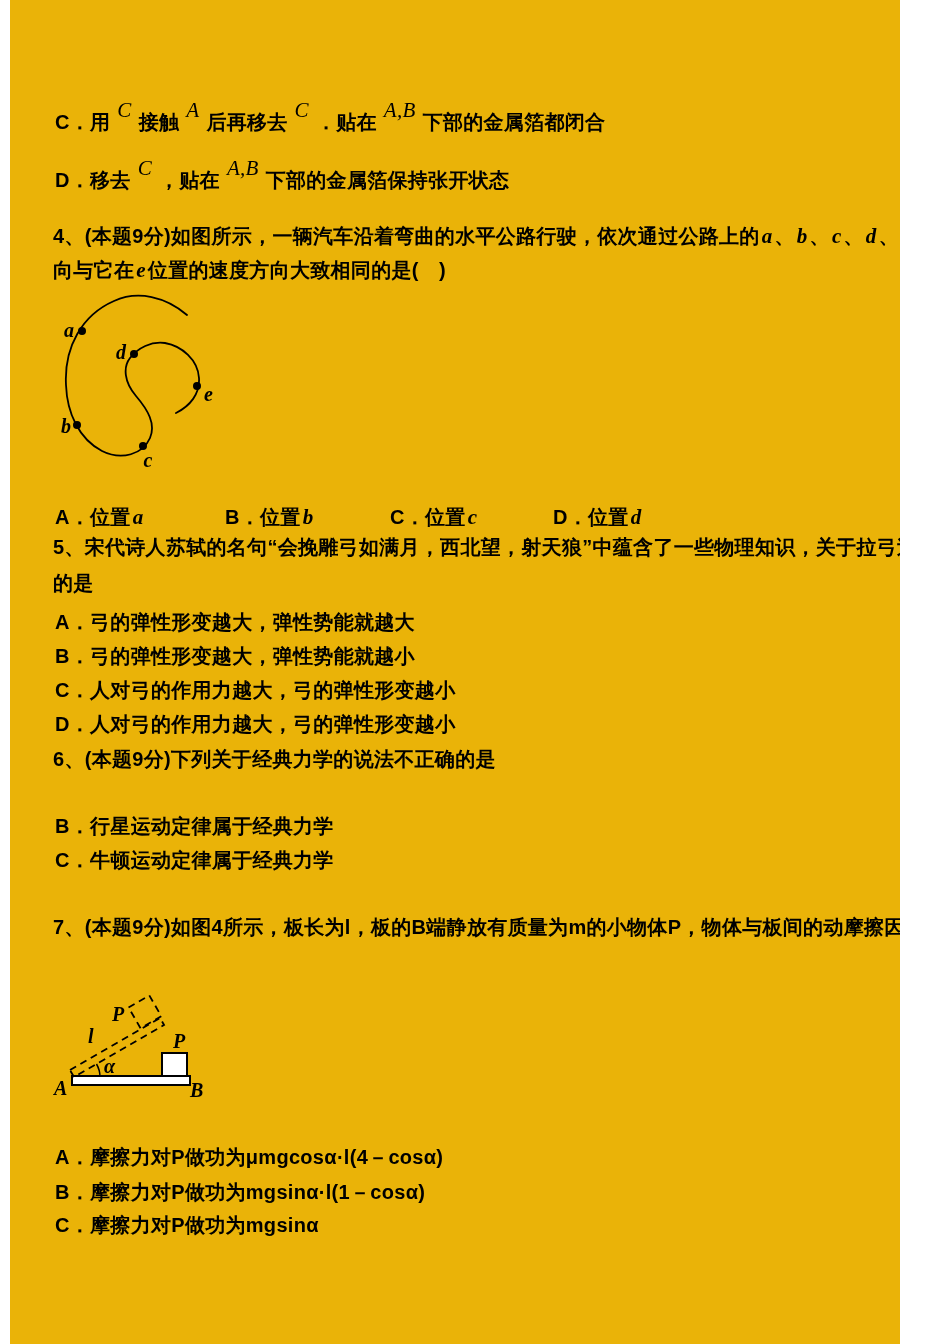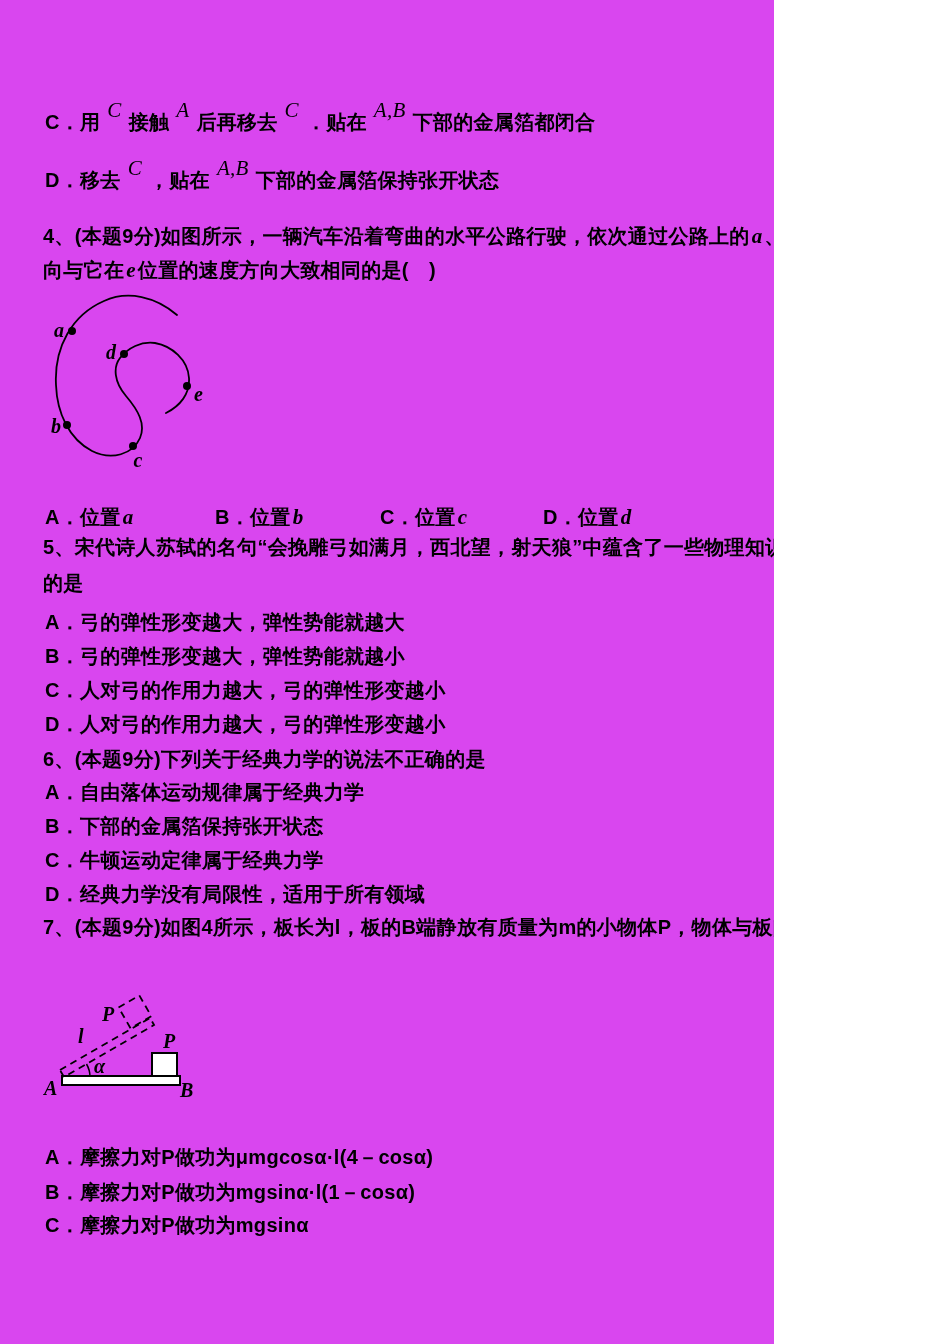--- a/index.html
+++ b/index.html
@@ -1,23 +1,24 @@
 <!DOCTYPE html>
 <html><head>
 <meta charset="utf-8">
 <style>
   html,body { margin:0; padding:0; background:#ffffff; }
   .page {
     position:relative;
-    width:774px;
+    width:890px;
     height:1344px;
-    background:#d946ef;
+    background:#eab308;
     color:#000000;
     font-family:"Liberation Sans", sans-serif;
     overflow:hidden;
+    margin-left:10px;
   }
   .tline {
     position:absolute;
     white-space:nowrap;
     font-size:20px;
     font-weight:700;
     line-height:24px;
     letter-spacing:0.3px;
   }
   .seg-plain { font-size:20px; font-weight:700; }
@@ -88,24 +89,22 @@
   <div class="tline" style="left:543px; top:505px;"><span class="seg-plain">D．位置</span><span class="seg-italic">d</span></div>
 
   <div class="tline" style="left:43px; top:535px;">5、宋代诗人苏轼的名句“会挽雕弓如满月，西北望，射天狼”中蕴含了一些物理知识，关于拉弓过程，下列说法正确</div>
   <div class="tline" style="left:43px; top:571px;">的是</div>
   <div class="tline" style="left:45px; top:610px;">A．弓的弹性形变越大，弹性势能就越大</div>
   <div class="tline" style="left:45px; top:644px;">B．弓的弹性形变越大，弹性势能就越小</div>
   <div class="tline" style="left:45px; top:678px;">C．人对弓的作用力越大，弓的弹性形变越小</div>
   <div class="tline" style="left:45px; top:712px;">D．人对弓的作用力越大，弓的弹性形变越小</div>
 
   <div class="tline" style="left:43px; top:747px;">6、(本题9分)下列关于经典力学的说法不正确的是</div>
-  <div class="tline" style="left:45px; top:780px;">A．自由落体运动规律属于经典力学</div>
-  <div class="tline" style="left:45px; top:814px;">B．下部的金属箔保持张开状态</div>
+  <div class="tline" style="left:45px; top:814px;">B．行星运动定律属于经典力学</div>
   <div class="tline" style="left:45px; top:848px;">C．牛顿运动定律属于经典力学</div>
-  <div class="tline" style="left:45px; top:882px;">D．经典力学没有局限性，适用于所有领域</div>
 
   <div class="tline" style="left:43px; top:915px;">7、(本题9分)如图4所示，板长为l，板的B端静放有质量为m的小物体P，物体与板间的动摩擦因数为μ，开始时板</div>
 
   <svg class="fig" style="left:20px; top:985px;" width="280" height="130" viewBox="0 0 280 130">
 
     <rect x="42" y="91" width="118" height="9" fill="#ffffff" stroke="#000000" stroke-width="2"></rect>
 
     <rect x="132" y="68" width="25" height="23" fill="#ffffff" stroke="#000000" stroke-width="2"></rect>
 
     <g transform="rotate(-30 44 92)">

